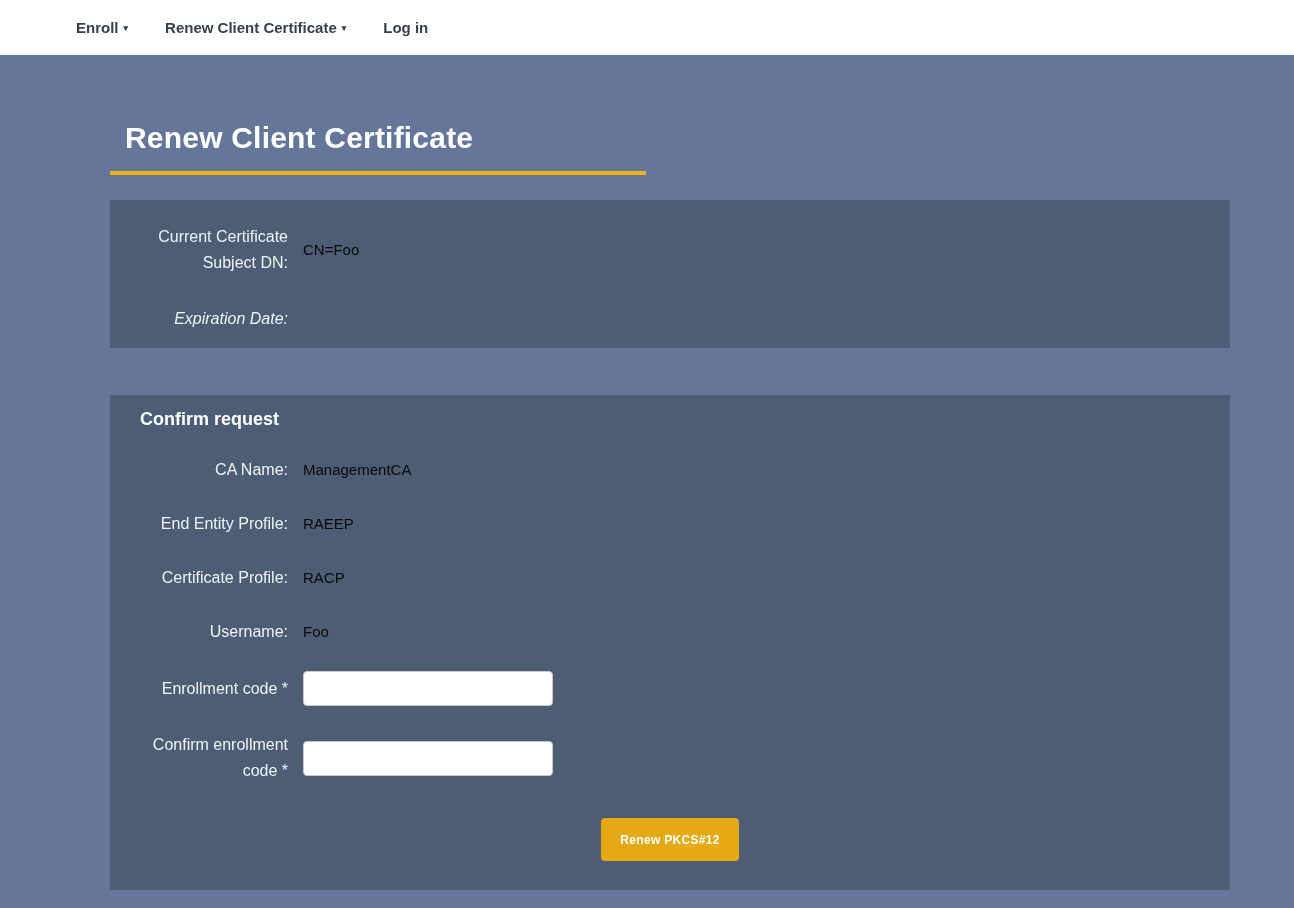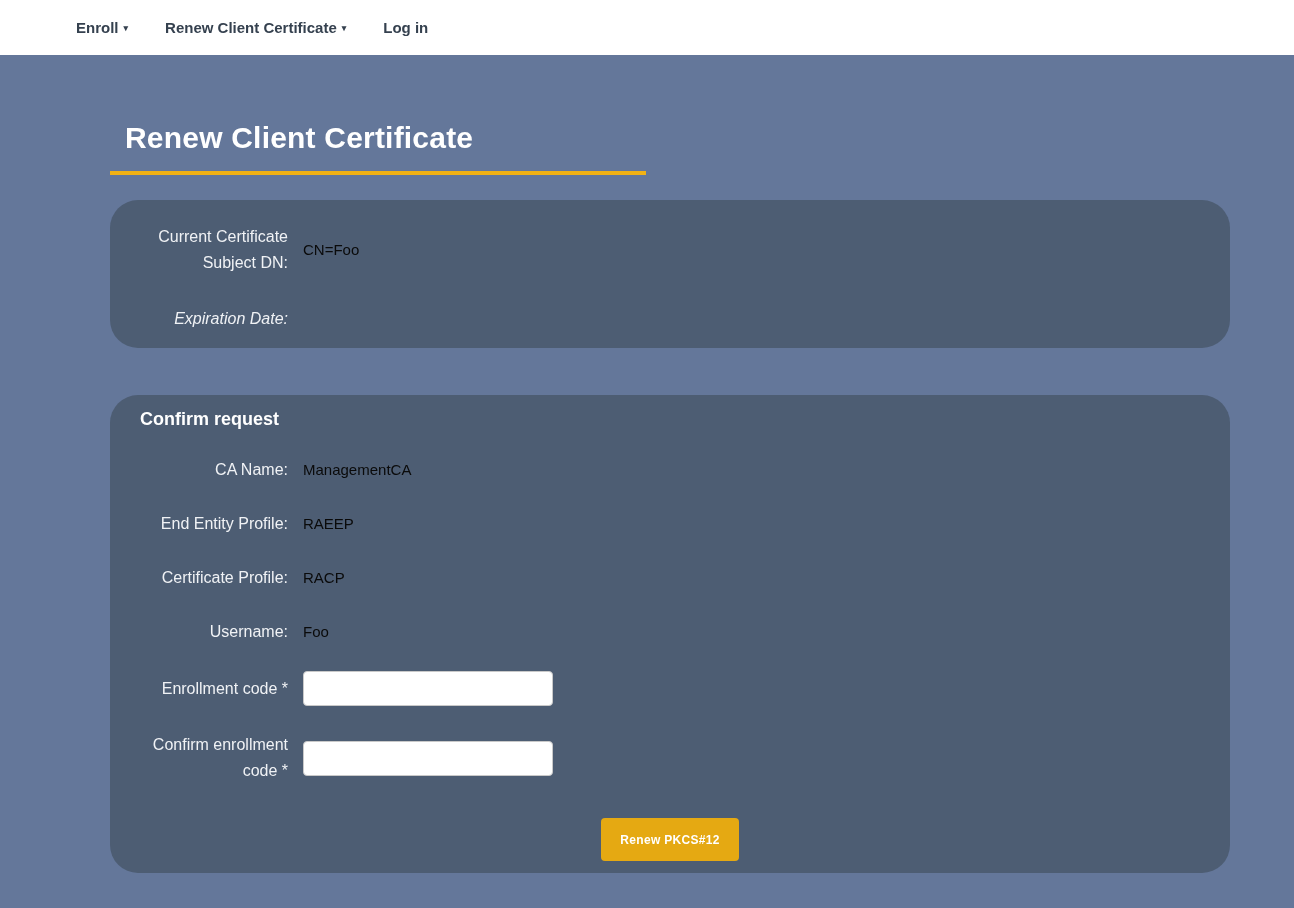--- a/index.html
+++ b/index.html
@@ -55,25 +55,24 @@
     color: #FFFFFF;
     padding-left: 15px;
     letter-spacing: 0.2px;
   }
 
   .panel {
     background: #4D5D73;
     width: 1120px;
     padding: 24px 30px 16px 30px;
     margin-top: 25px;
-    border-radius: 28px;
   }
   .panel.confirm {
     margin-top: 47px;
-    padding: 12px 30px 12px 30px;
+    padding: 12px 30px 29px 30px;
   }
 
   .panel-heading {
     font-size: 18px;
     font-weight: 700;
     color: #FFFFFF;
     line-height: 24px;
     margin-bottom: 26px;
   }
 

